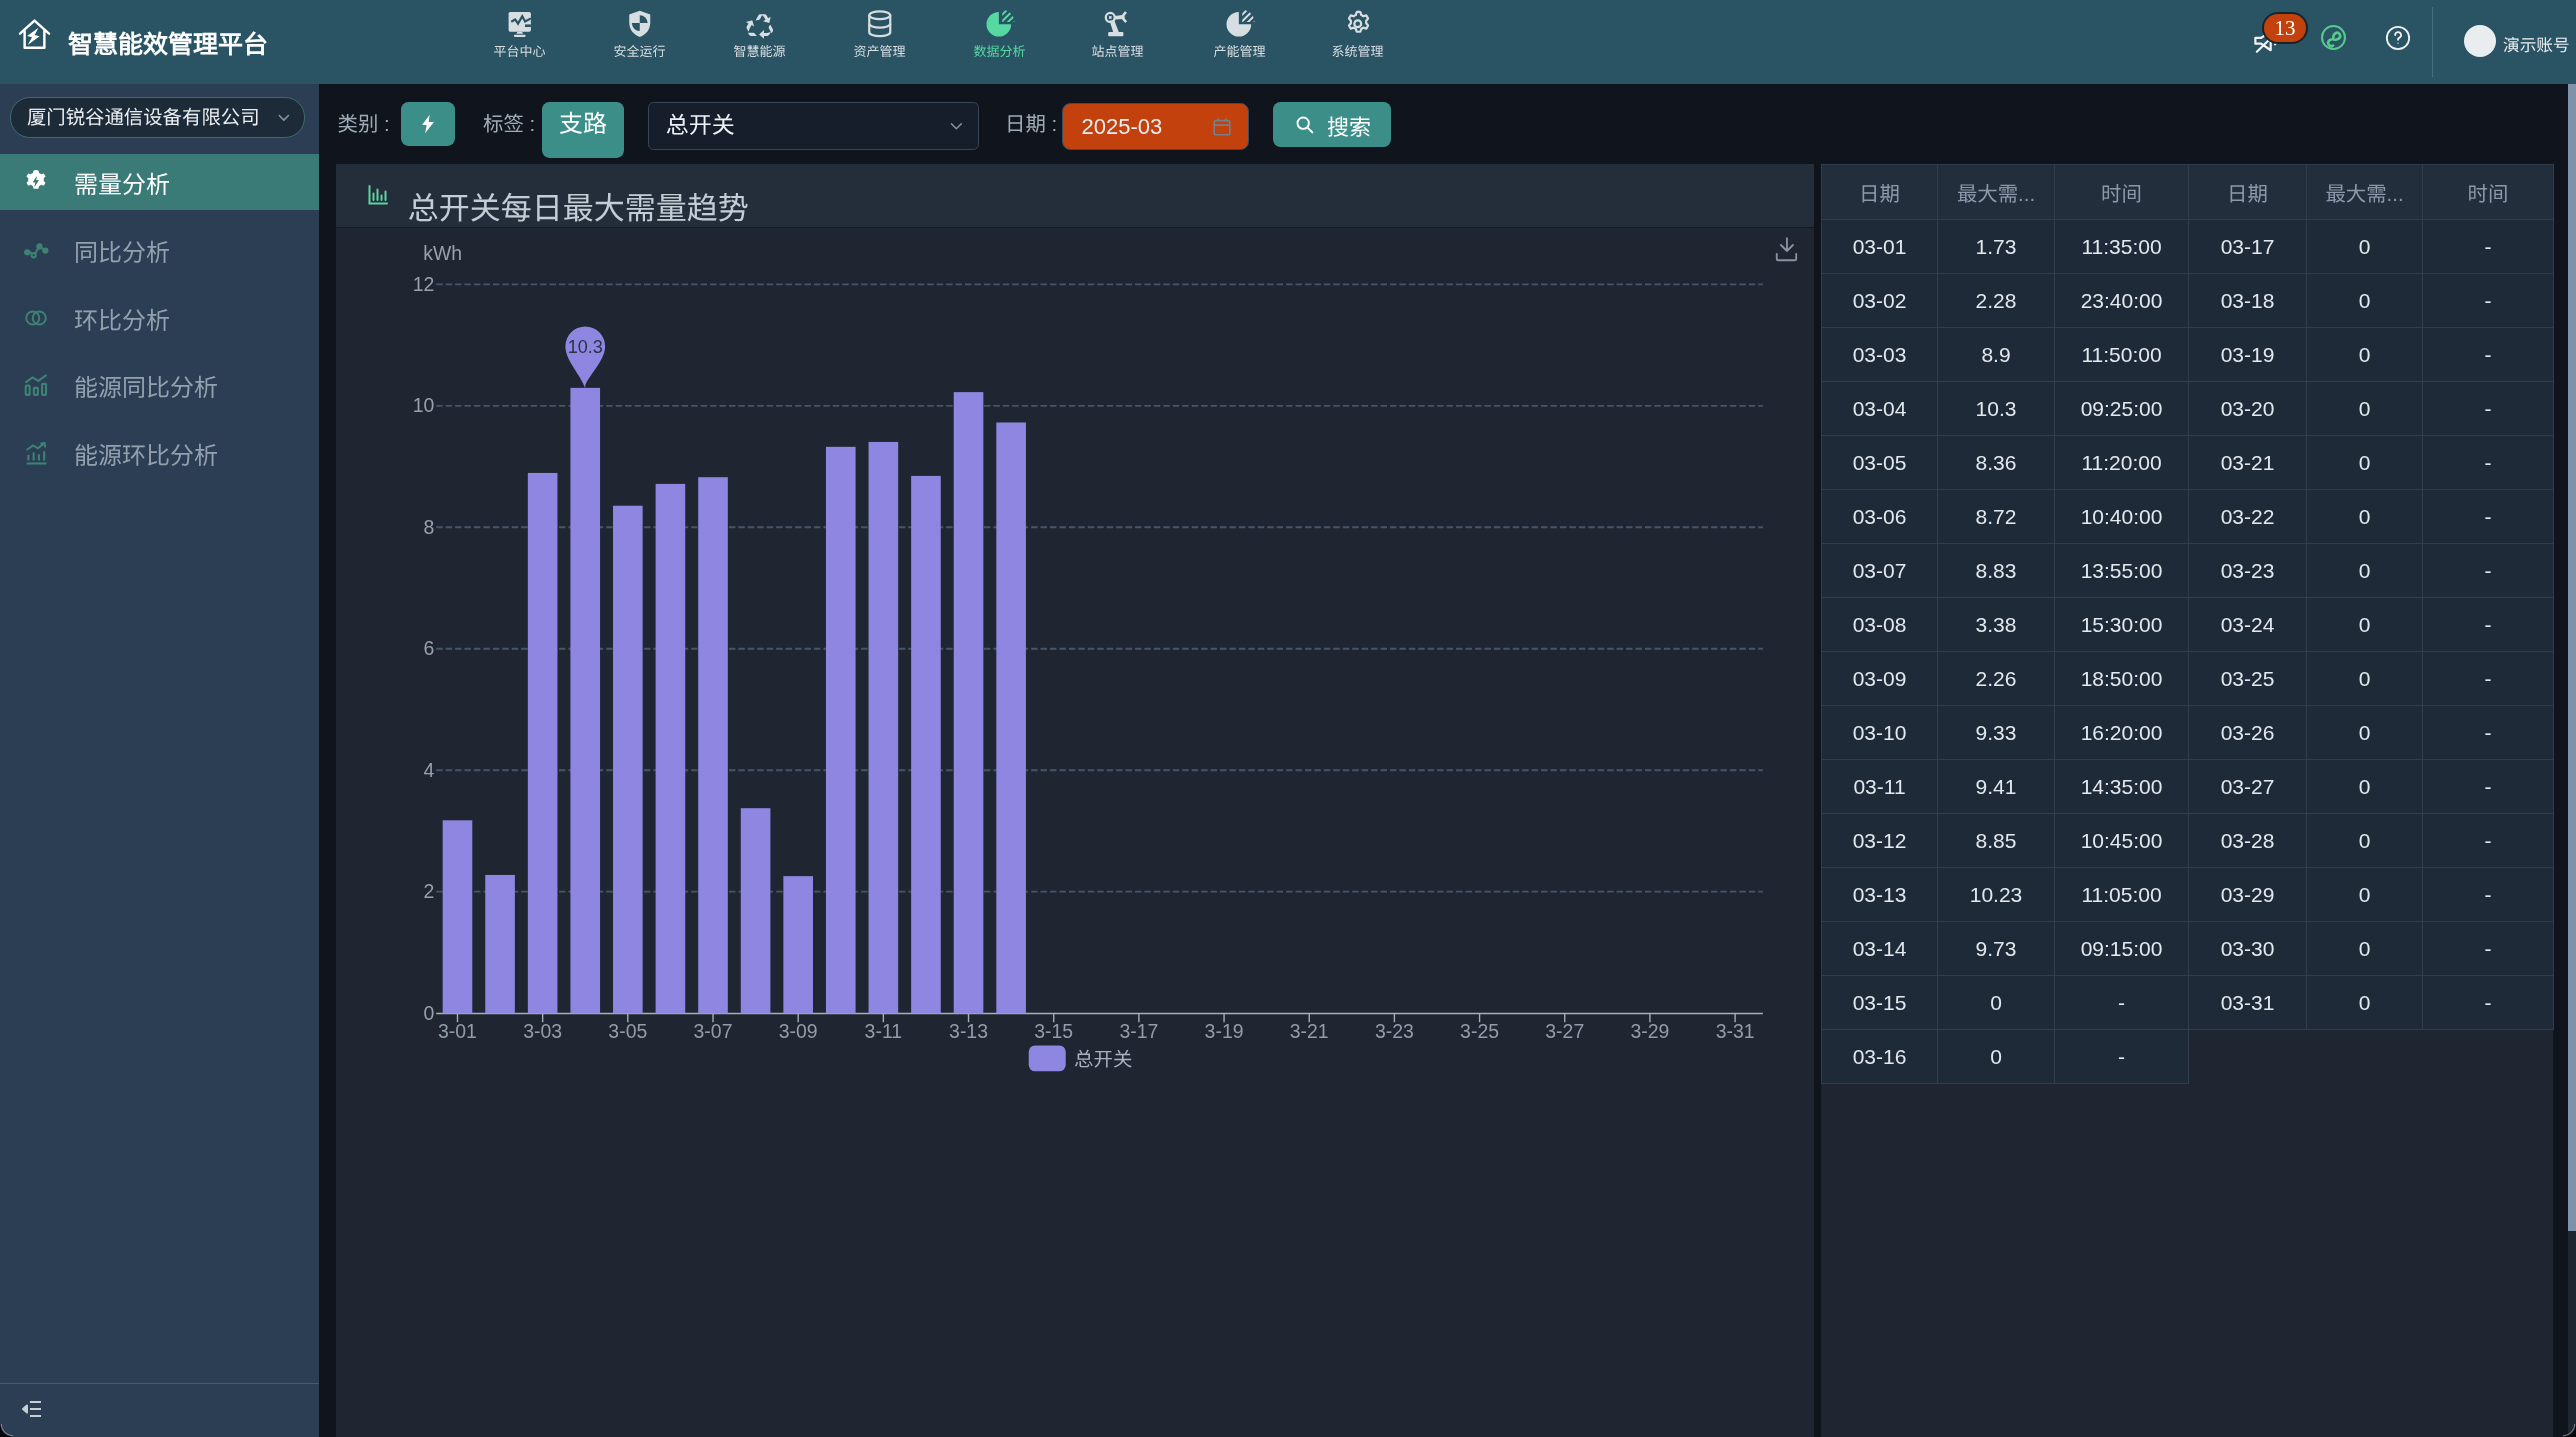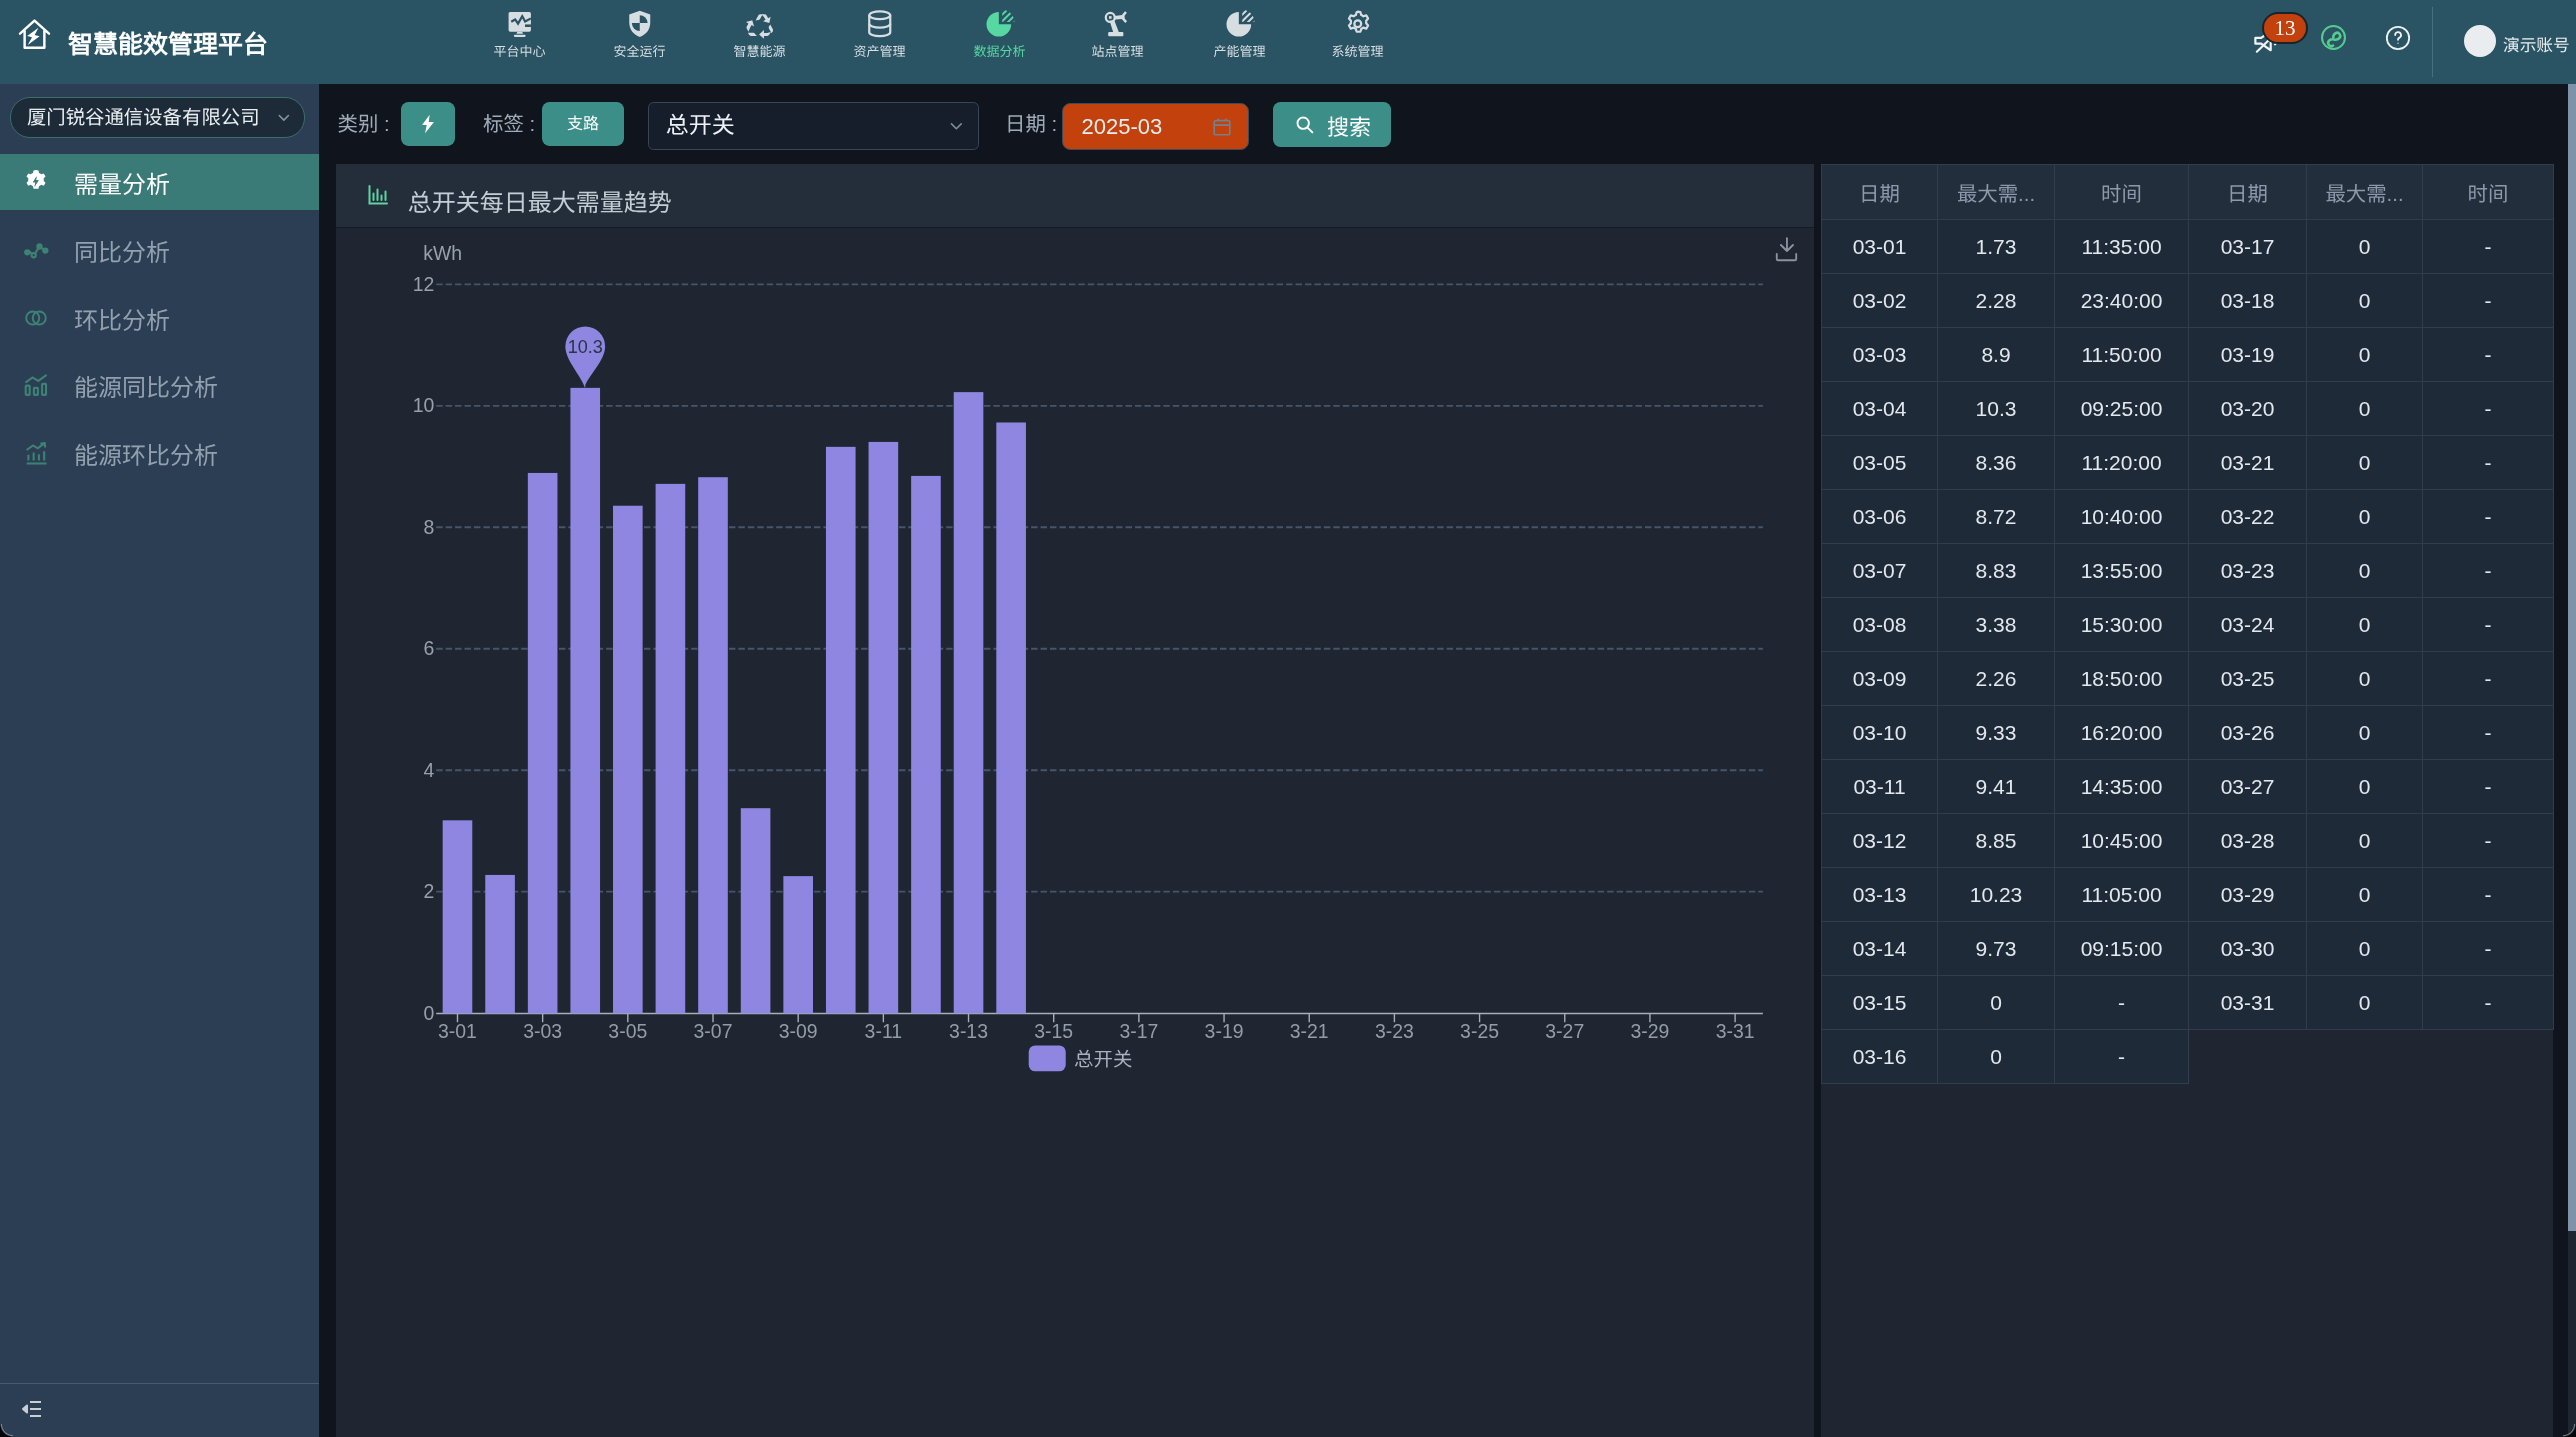--- a/index.html
+++ b/index.html
@@ -30,21 +30,21 @@
 #side-div { position:absolute; left:0; top:1299px; width:319px; height:0.9px; background:#455b6e; }
 
 #content { position:absolute; left:319px; top:84px; width:2257px; height:1353px; background:#10151d; }
 .flabel { position:absolute; top:23px; font-size:20.4px; color:#9fabb8; white-space:nowrap; }
 .tealbtn { position:absolute; background:#3c8f89; border-radius:7.4px; color:#fff; }
 #f-sel { position:absolute; left:329px; top:17.6px; width:331px; height:48px; background:#151e2a; border:0.9px solid #3a4656; border-radius:5.6px; color:#eef2f6; font-size:23px; line-height:44px; padding-left:16.7px; }
 #f-date { position:absolute; left:743px; top:18.5px; width:187px; height:47px; background:#c2410c; border:0.9px solid #3c4b5d; border-radius:8.3px; color:#e9eef2; font-size:22px; line-height:45px; padding-left:18.5px; }
 
 #chartcard { position:absolute; left:16.7px; top:80px; width:1478px; height:1273px; background:#1f2531; }
 #chead { position:absolute; left:0; top:0; width:1478px; height:64px; background:#232e3a; border-bottom:0.9px solid #141b25; }
-#chead .ct { position:absolute; left:72px; top:18.5px; font-size:24px; color:#c3cdd5; }
+#chead .ct { position:absolute; left:72px; top:18.5px; font-size:31px; color:#c3cdd5; }
 
 #tablecard { position:absolute; left:1502px; top:80px; width:732px; height:1273px; background:#1f2531; }
 table { border-collapse:collapse; table-layout:fixed; width:732px; }
 td,th { border:0.9px solid #323d4c; font-weight:normal; text-align:center; overflow:hidden; white-space:nowrap; }
 th { height:55px; background:#232e3c; color:#8b99ab; font-size:20.4px; }
 td { height:54px; background:#1f2a38; color:#e2e8ee; font-size:21px; }
 td.empty { background:transparent; border:none; }
 
 #sbar { position:absolute; left:2568px; top:84px; width:8.3px; height:1353px; background:#1f2531; }
 #sthumb { position:absolute; left:0; top:0; width:8.3px; height:1147px; background:#7e93a7; }
@@ -216,21 +216,21 @@
   </svg>
 </div>
 <div id="content">
   <div class="flabel" style="left:18.5px;">类别 :</div>
   <div class="tealbtn" style="left:82px; top:17.6px; width:54px; height:44px;">
     <svg class="abs" style="left:15.7px; top:9.3px;" width="22" height="26" viewBox="0 0 24 24" fill="#fff">
         <path d="M13.8 2 L5.5 13.2 H10.6 L8.8 22 L18.5 9.8 H12.8 Z"></path>
       </svg>
   </div>
   <div class="flabel" style="left:164px;">标签 :</div>
-  <div class="tealbtn" style="left:223px; top:17.6px; width:82px; height:44px; font-size:16px; text-align:center; line-height:44px;">支路</div>
+  <div class="tealbtn" style="left:223px; top:17.6px; width:82px; height:56px; font-size:24px; text-align:center; line-height:44px;">支路</div>
   <div id="f-sel">总开关
     <svg class="abs" style="right:13px; top:15.7px;" width="16.7" height="16.7" viewBox="0 0 24 24" fill="none" stroke="#808e9c" stroke-width="2.2">
         <path d="M5 8.5 L12 15.5 L19 8.5" stroke-linecap="round" stroke-linejoin="round"></path>
       </svg>
   </div>
   <div class="flabel" style="left:686px;">日期 :</div>
   <div id="f-date">2025-03
     <svg class="abs" style="right:15px; top:12px;" width="22" height="22" viewBox="0 0 24 24" fill="none" stroke="#74808e" stroke-width="1.8">
       <rect x="3.5" y="5" width="17" height="15.5" rx="1.5"></rect>
       <path d="M3.5 10 H20.5 M8 5 V2.8 M16 5 V2.8"></path>

